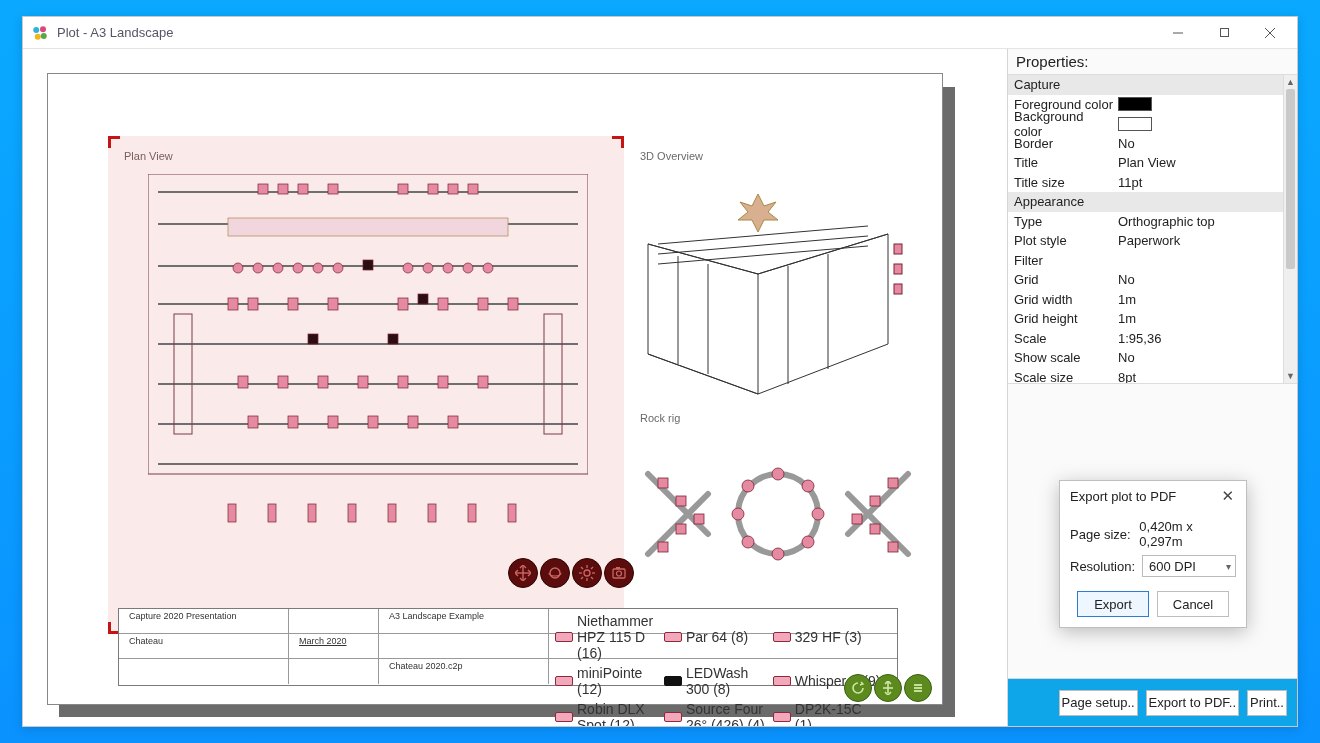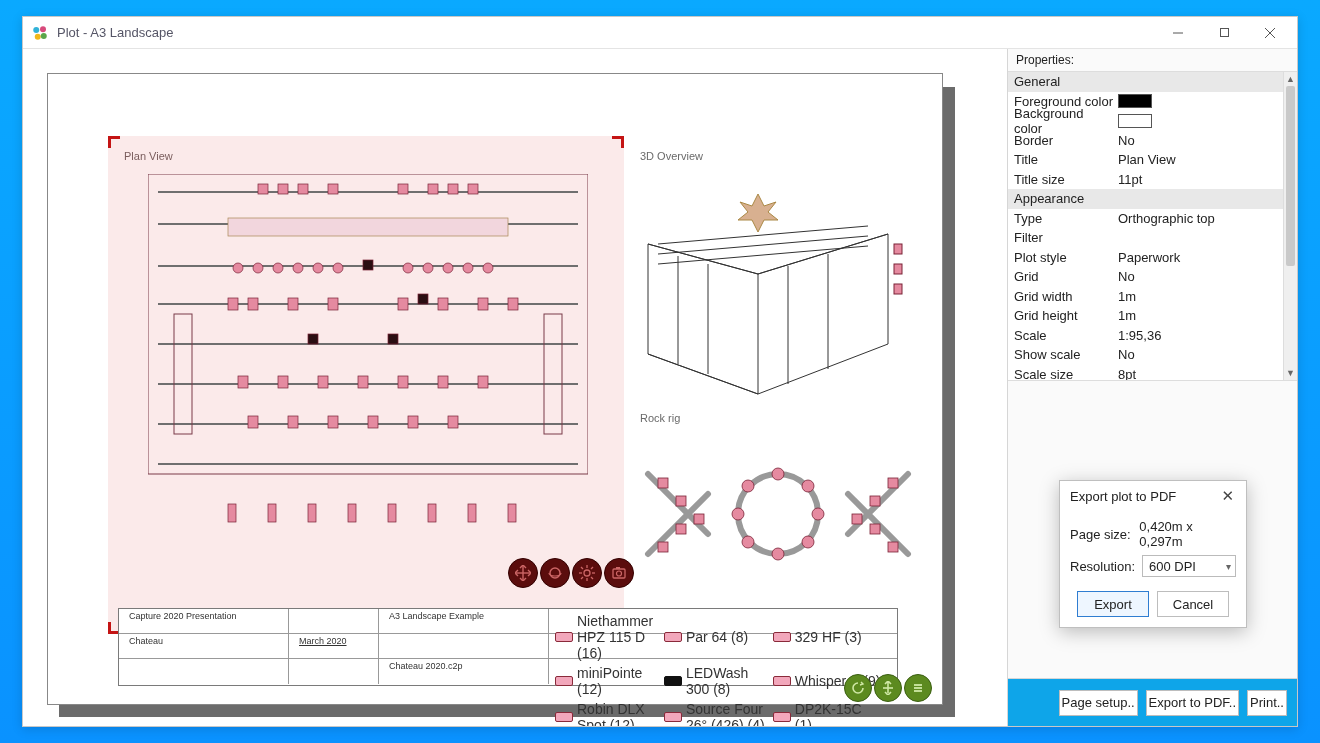--- a/index.html
+++ b/index.html
@@ -62,21 +62,21 @@
     position:absolute; right:10px; bottom:2px; display:flex; gap:2px;
   }
   .green-btn{
     width:28px;height:28px;border-radius:50%; background:#5c8a1f; border:1px solid #3b5f12;
     display:flex;align-items:center;justify-content:center;color:#cfe8a5;
   }
   
   .side {
     width:290px; border-left:1px solid #d6d6d6; display:flex; flex-direction:column; background:#fafafa;
   }
-  .side-header{font-size:12px; padding:4px 8px;}
+  .side-header{font-size:15px; padding:4px 8px;}
   .prop-scroll{ position:relative; height:310px; overflow:hidden; border-top:1px solid #ddd; border-bottom:1px solid #ddd; background:#fff;}
   .prop-rows{position:absolute;left:0;top:0;right:14px;}
   .prop-row{display:flex; height:19.5px; align-items:center; font-size:13px;}
   .prop-row.section{background:#e8e8e8;}
   .prop-label{width:106px; padding-left:6px;}
   .prop-val{flex:1; padding-left:4px;}
   .swatch{width:34px;height:14px;border:1px solid #555;}
   .swatch.black{background:#000;}
   .swatch.white{background:#fff;}
   .vscroll{position:absolute;right:0;top:0;bottom:0;width:14px;background:#efefef;border-left:1px solid #ddd;}
@@ -462,21 +462,21 @@
         </div>
 
       </div>
     </div>
 
     <div class="side">
       <div class="side-header">Properties:</div>
       <div class="prop-scroll">
         <div class="prop-rows" id="prop-rows">
             <div class="prop-row section">
-              <div class="prop-label">General</div>
+              <div class="prop-label">Capture</div>
             </div>
             <div class="prop-row">
               <div class="prop-label">Foreground color</div>
               <div class="prop-val">
                 <div class="swatch black"></div>
               </div>
             </div>
             <div class="prop-row">
               <div class="prop-label">Background color</div>
               <div class="prop-val">
@@ -496,26 +496,26 @@
               <div class="prop-val">11pt</div>
             </div>
             <div class="prop-row section">
               <div class="prop-label">Appearance</div>
             </div>
             <div class="prop-row">
               <div class="prop-label">Type</div>
               <div class="prop-val">Orthographic top</div>
             </div>
             <div class="prop-row">
+              <div class="prop-label">Plot style</div>
+              <div class="prop-val">Paperwork</div>
+            </div>
+            <div class="prop-row">
               <div class="prop-label">Filter</div>
               <div class="prop-val"></div>
-            </div>
-            <div class="prop-row">
-              <div class="prop-label">Plot style</div>
-              <div class="prop-val">Paperwork</div>
             </div>
             <div class="prop-row">
               <div class="prop-label">Grid</div>
               <div class="prop-val">No</div>
             </div>
             <div class="prop-row">
               <div class="prop-label">Grid width</div>
               <div class="prop-val">1m</div>
             </div>
             <div class="prop-row">

